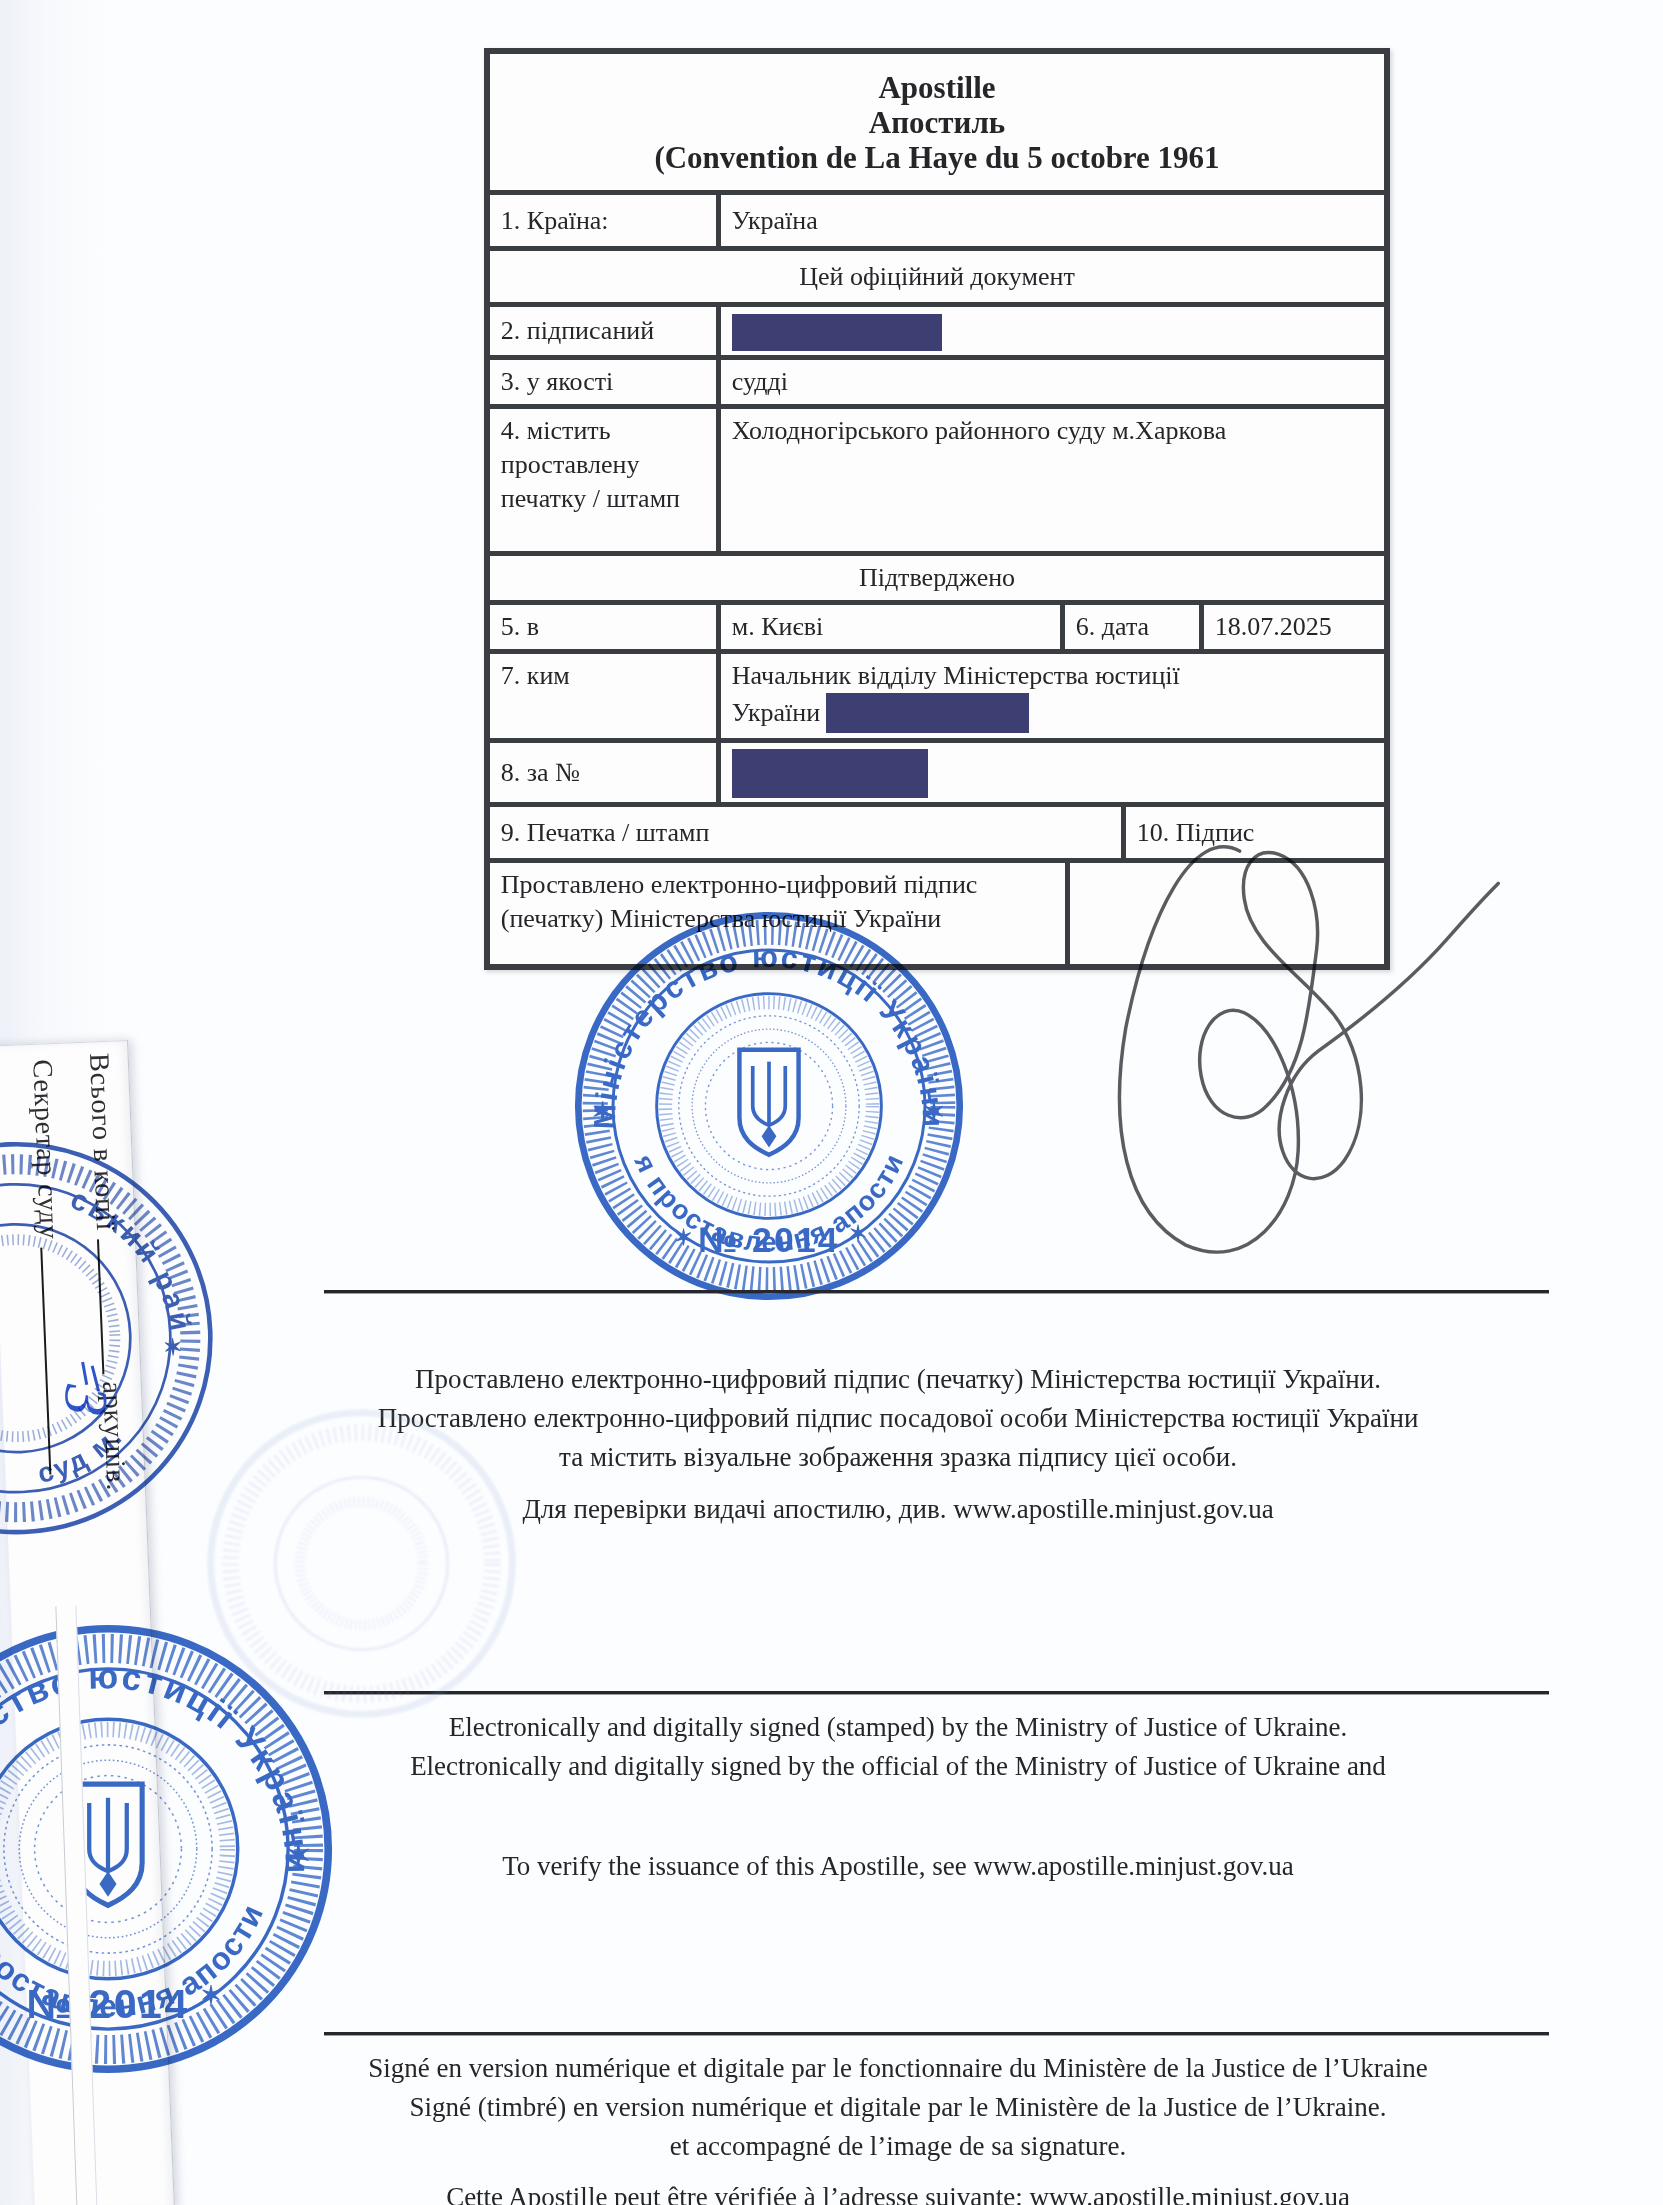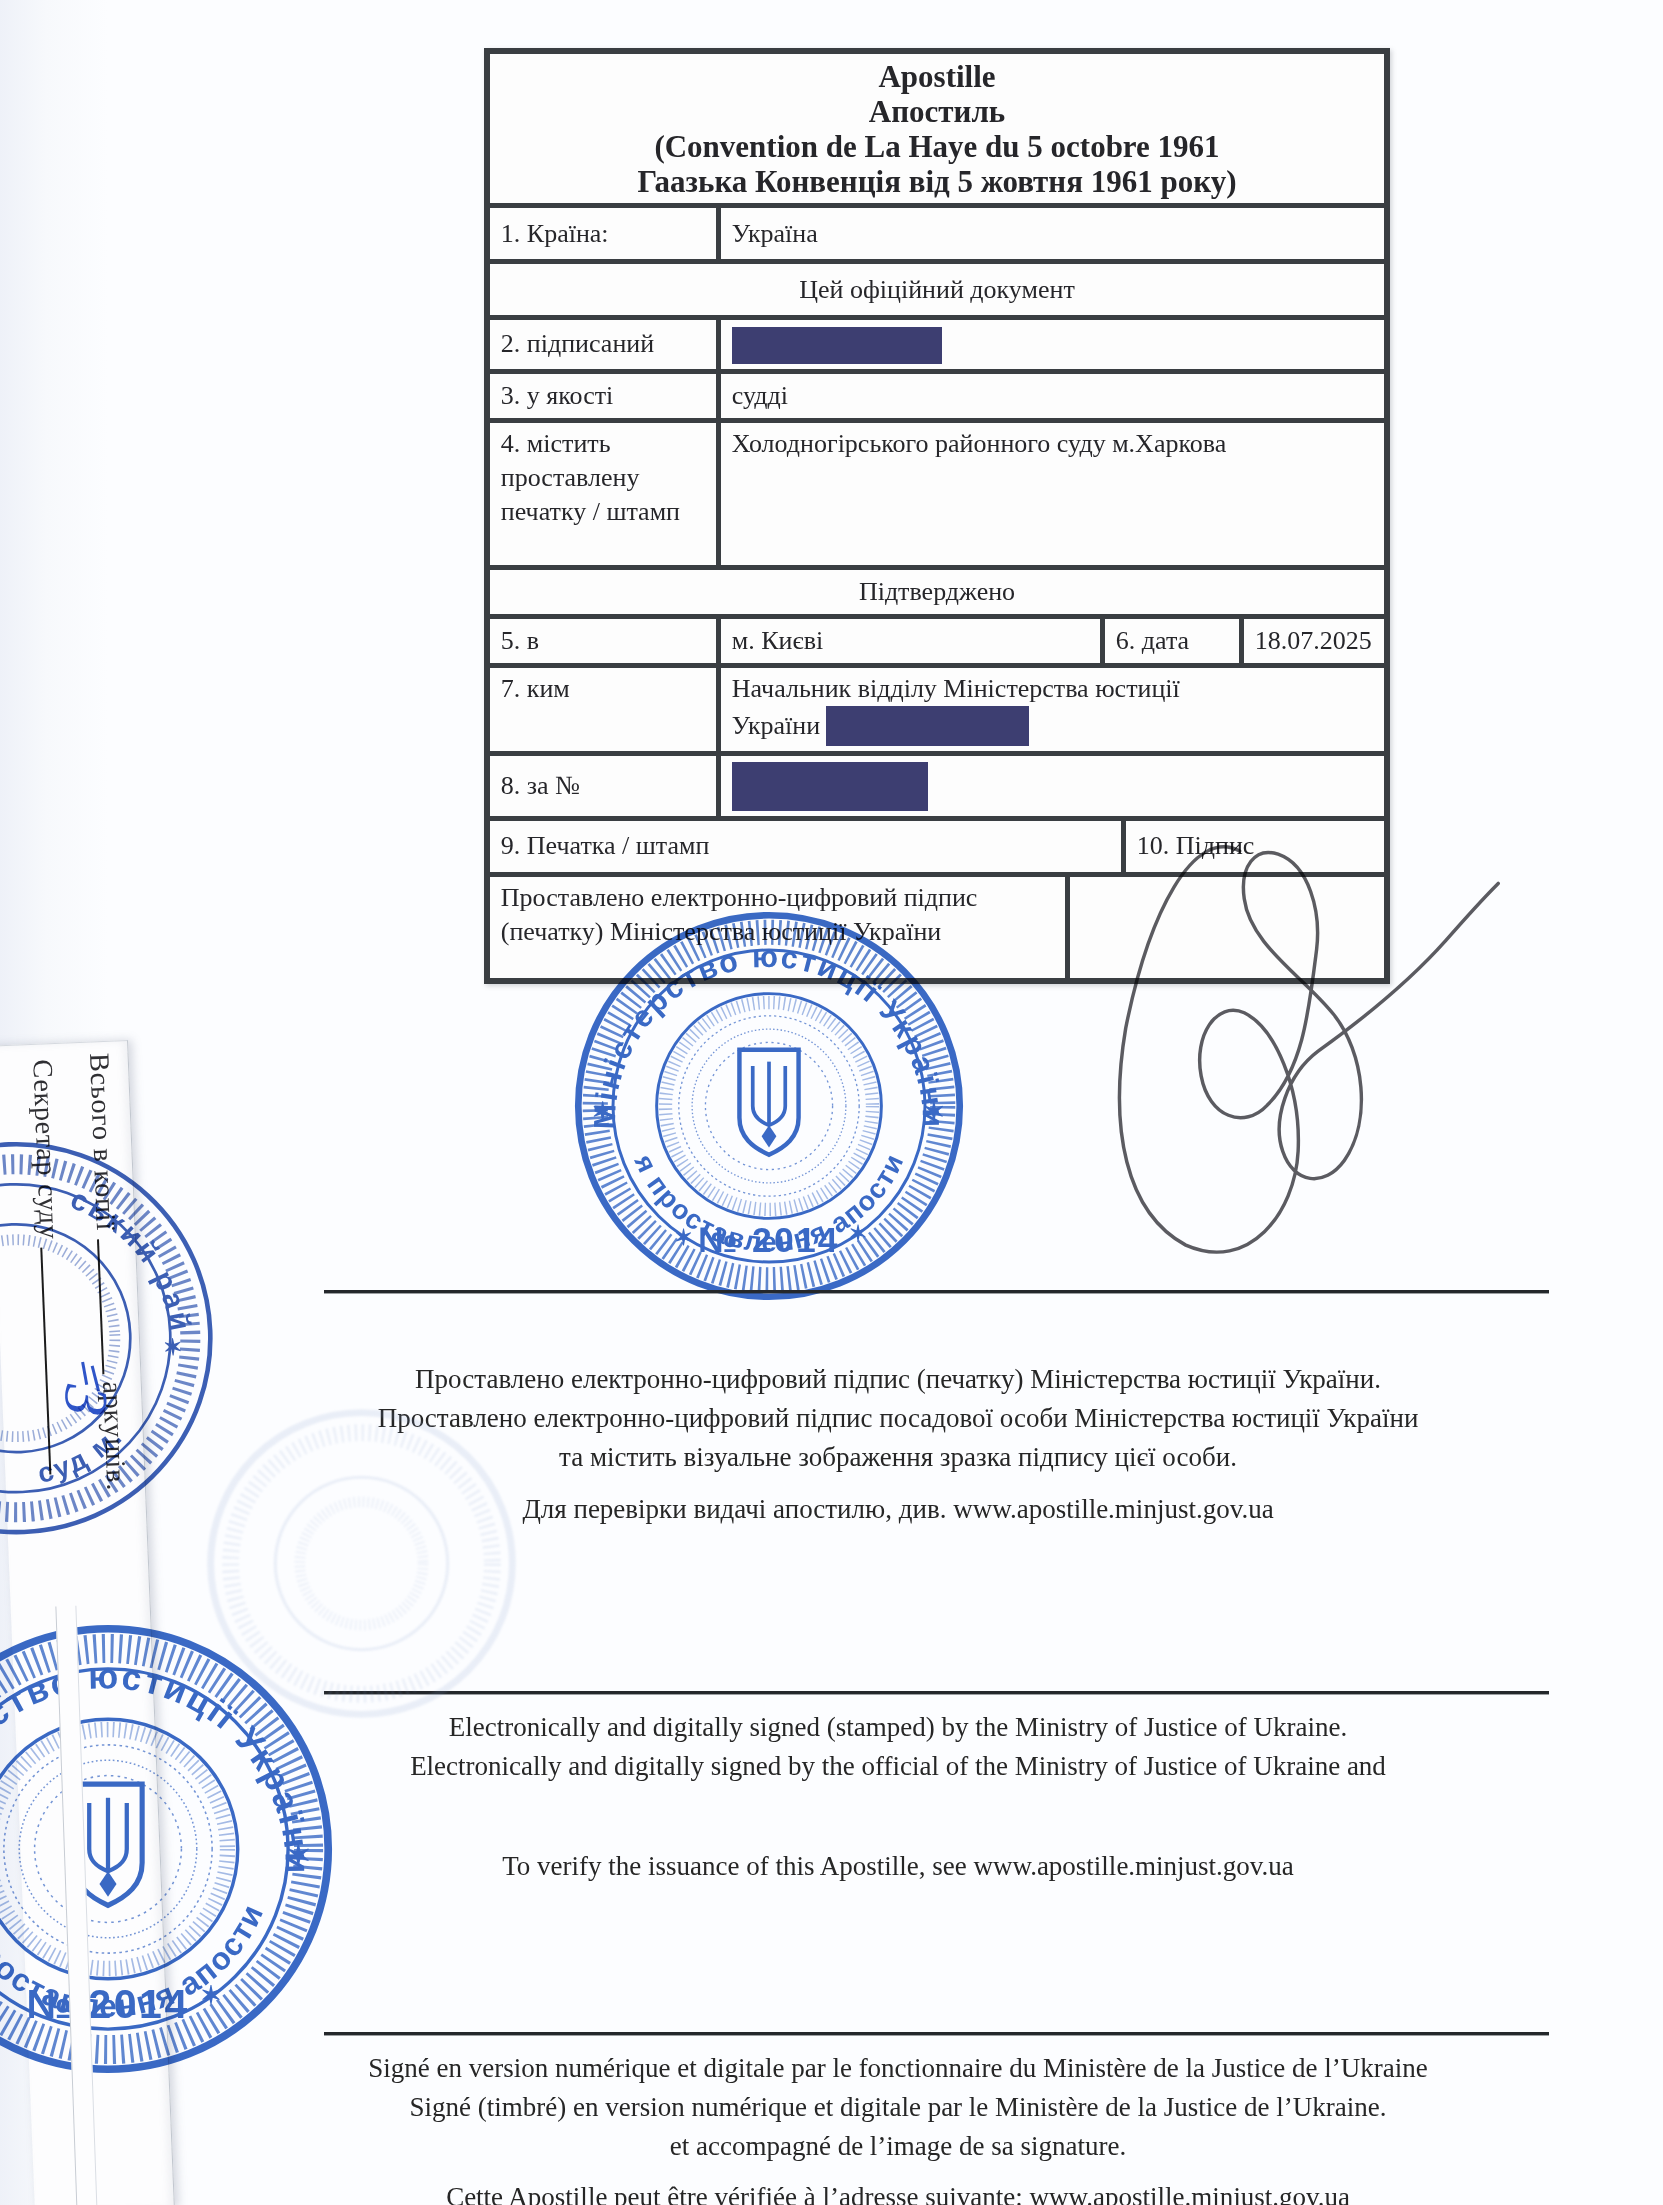--- a/index.html
+++ b/index.html
@@ -69,21 +69,20 @@
 <body>
 
 <div class="page">
 
   <div class="tbl">
     <div class="tr">
       <div class="td grow center hdr">
         <div>Apostille</div>
         <div>Апостиль</div>
         <div>(Convention de La Haye du 5 octobre 1961</div>
-        <div>Гаазька Конвенція від 5 жовтня 1961 року)</div>
       </div>
     </div>
 
     <div class="tr">
       <div class="td w-label h66 vc">1. Країна:</div>
       <div class="td grow h66 vc">Україна</div>
     </div>
 
     <div class="tr">
       <div class="td grow center h66 vc" style="justify-content:center">Цей офіційний документ</div>
@@ -103,21 +102,21 @@
       <div class="td w-label h184">4. містить проставлену печатку / штамп</div>
       <div class="td grow h184">Холодногірського районного суду м.Харкова</div>
     </div>
 
     <div class="tr">
       <div class="td grow center h57 vc" style="justify-content:center">Підтверджено</div>
     </div>
 
     <div class="tr">
       <div class="td w-label h57 vc">5. в</div>
-      <div class="td h57 vc" style="width:384px;flex:0 0 auto">м. Києві</div>
+      <div class="td h57 vc" style="width:344px;flex:0 0 auto">м. Києві</div>
       <div class="td h57 vc" style="width:139px;flex:0 0 auto">6. дата</div>
       <div class="td grow h57 vc">18.07.2025</div>
     </div>
 
     <div class="tr">
       <div class="td w-label h102">7. ким</div>
       <div class="td grow h102">
         <span>Начальник відділу Міністерства юстиції</span><br>
         <span>України</span><span class="redact r7"></span>
       </div>

